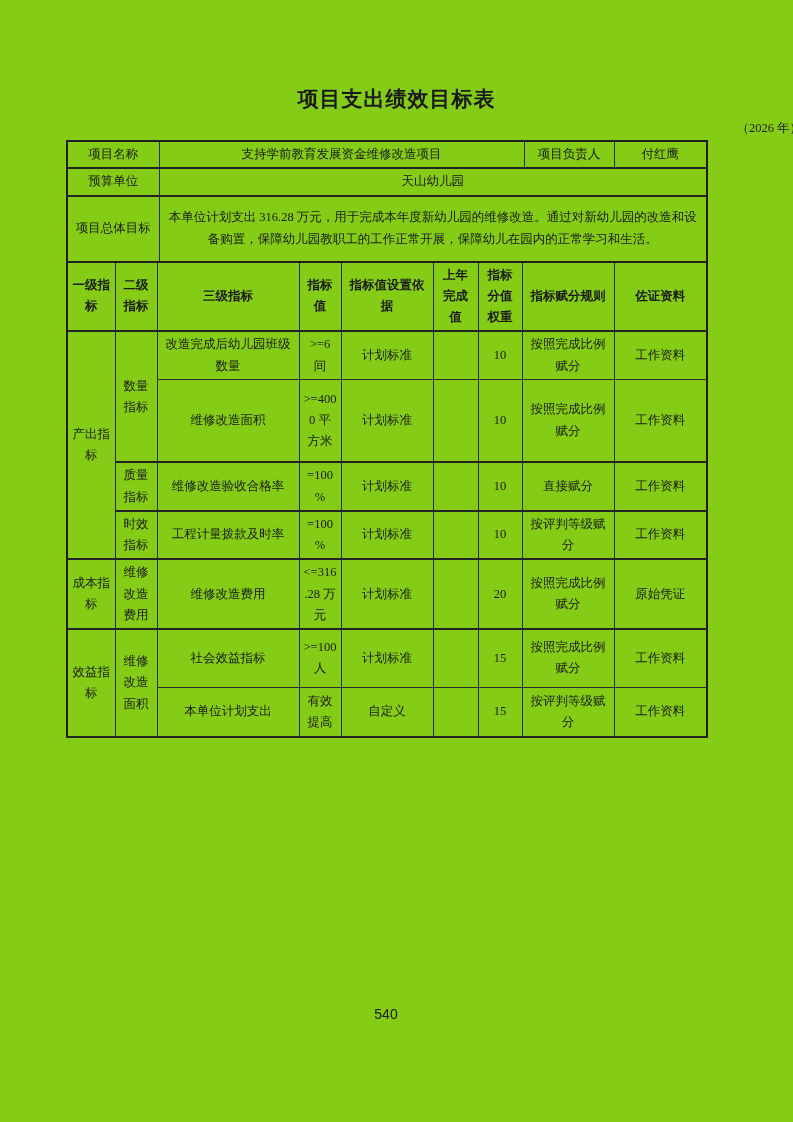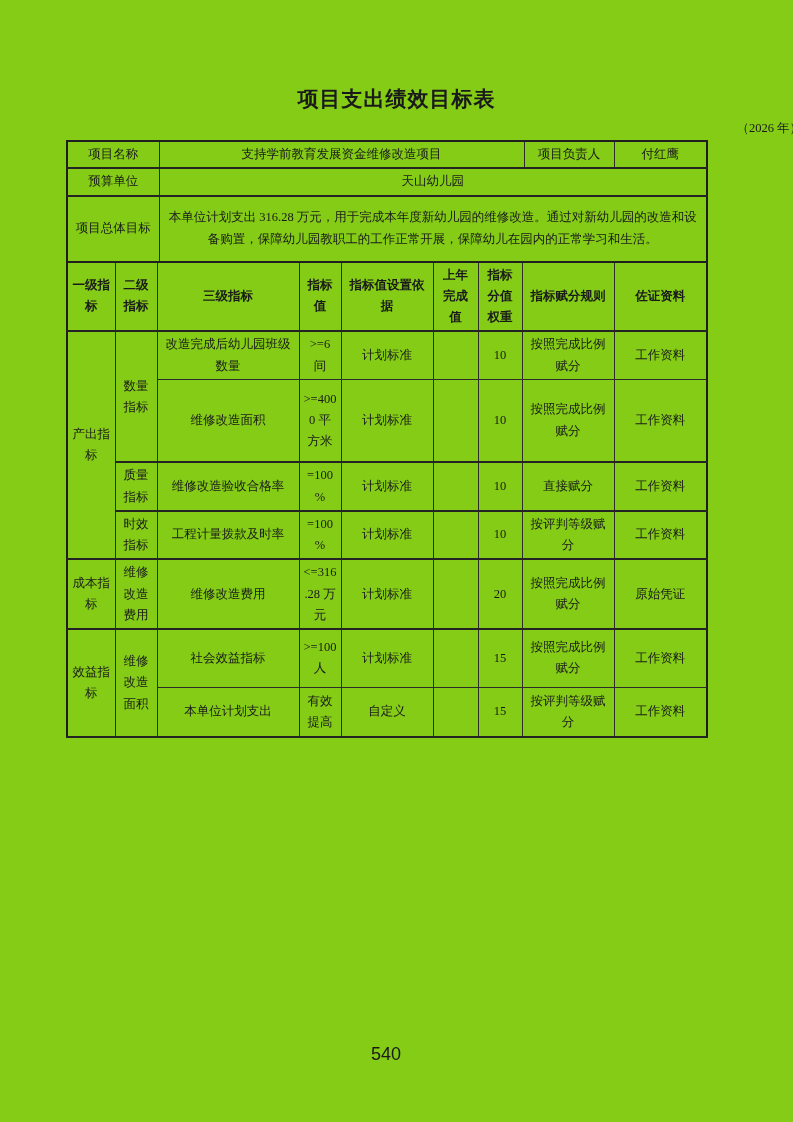--- a/index.html
+++ b/index.html
@@ -58,25 +58,25 @@
     line-height: 2.15;
     border-radius: 27px;
   }
   .num {
     font-family: "Liberation Sans", "DejaVu Sans", sans-serif;
     font-weight: 600;
     font-size: 12px;
   }
   .page-number {
     position: absolute;
-    top: 1044px;
+    top: 1006px;
     left: 66px;
     width: 640px;
     text-align: center;
-    font-size: 18px;
+    font-size: 14px;
     font-family: "Liberation Sans", "DejaVu Sans", sans-serif;
   }
 </style>
 </head>
 <body>
 
 <div class="page">
 
   <h1 class="doc-title">项目支出绩效目标表</h1>
   <div class="doc-subtitle">（2026 年）</div>

